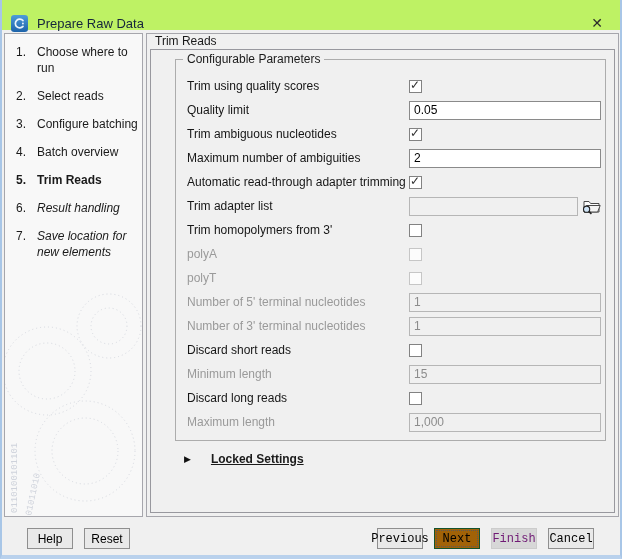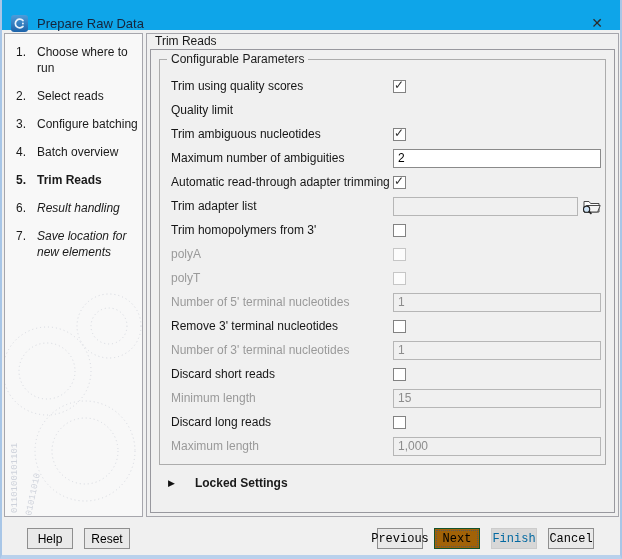--- a/index.html
+++ b/index.html
@@ -4,63 +4,63 @@
 <style>
   * { margin:0; padding:0; box-sizing:border-box; }
   html,body { background:#cfcfcf; font-family:"Liberation Sans", sans-serif; }
   .window{
     width:622px; height:559px; position:relative; background:#f0f0f0;
     border-left:2px solid #a8c6e7; border-right:2px solid #a8c6e7; border-bottom:4px solid #b9d1ec;
     outline:1px solid #7fa8d2; outline:1px solid #86aed6;
     font-size:12px; color:#1a1a1a; overflow:hidden;
   }
   
-  .titlebar{ height:30px; background:#0ea5e9; display:flex; align-items:center; padding:16px 10px 0 9px;text-align:center; }
+  .titlebar{ height:30px; background:#bef264; display:flex; align-items:center; padding:16px 10px 0 9px;text-align:center; }
   .app-icon{ width:17px; height:17px; flex:none; }
   .title-text{ margin-left:9px; font-size:13px; color:#15253c; }
   .close-btn{ margin-left:auto; width:26px; height:22px; display:flex; align-items:center; justify-content:center;
     font-size:14px; color:#2b2b2b; cursor:default; }
   
   .body{ height:487px; display:flex; gap:3px; padding:3px 1px 0 2px; }
   .sidebar{ width:139px; flex:none; background:#f8f8f8; border:1px solid #a6a6ac; position:relative;
     padding-top:10px; overflow:hidden; }
   .step{ display:flex; gap:6px; padding:0 4px 0 11px; margin-bottom:12px; line-height:16px; position:relative; z-index:2;}
   .step .num{ width:15px; flex:none; }
   .step.current{ font-weight:bold; }
   .step.future .lbl{ font-style:italic; }
   .watermark{ position:absolute; left:0; bottom:0; z-index:1; pointer-events:none; }
   .content{ flex:1; background:#f0f0f0; border:1px solid #a6a6ac; display:flex; flex-direction:column; }
   .panel-header{ padding:1px 0 1px 8px; line-height:13px; }
-  .content-inner{ flex:1; border:1px solid #98989e; margin:0 3px 3px 3px; padding:6px 6px 6px 6px; background:#f0f0f0; }
+  .content-inner{ flex:1; border:1px solid #98989e; margin:0 3px 3px 3px; padding:6px 6px 6px 22px; background:#f0f0f0; }
   .groupbox{ position:relative; border:1px solid #acacac; margin:3px 2px 0 2px; padding:14px 4px 6px 11px; }
   .group-legend{ position:absolute; top:-8px; left:7px; background:#f0f0f0; padding:0 4px; }
   .param-row{ display:grid; grid-template-columns:222px 1fr; align-items:center; height:24px; }
   .param-label{ color:#161616; white-space:nowrap; }
   .param-label.dis{ color:#9a9a9a; }
   .cbx{ width:13px; height:13px; border:1px solid #828282; background:#fff; position:relative; }
   .cbx.dis{ border-color:#c6c6c6; background:#fcfcfc; }
   .cbx .ck{ position:absolute; left:0px; top:-3px; font-size:12px; color:#343434; }
   .tfield{ height:19px; width:100%; border:1px solid #8a8a8a; background:#fff; padding:0 4px;
     display:flex; align-items:center; color:#000; overflow:hidden; }
   .tfield.dis{ border-color:#b6b6b6; background:#f0f0f0; color:#8c8c8c; }
   .adapter-cell{ display:flex; align-items:center; gap:3px; }
   .adapter-cell .tfield{ flex:1; }
   .browse-ic{ flex:none; width:20px; height:18px; cursor:pointer; }
   .locked-row{ margin:11px 0 0 11px; display:flex; align-items:center; gap:20px; }
   .locked-tri{ font-size:9px; color:#111; }
-  .locked-lbl{ font-weight:bold; }
+  .locked-lbl{ font-weight:bold;text-decoration:underline; }
   
   .footer{ height:35px; display:flex; align-items:center; padding:8px 26px 0 25px; }
   .btn{ width:46px; height:21px; background:#e9e9e9; border:1px solid #8f8f8f; color:#000;
     display:flex; align-items:center; justify-content:center; font-size:12px; cursor:default; position:relative; }
   .btn-group-left{ display:flex; gap:11px; }
   .btn-group-right{ margin-left:auto; display:flex; gap:11px;font-family:Liberation Mono, monospace; }
   .btn.default{ background:#a16207; border:1px solid #14532d; }
   .btn.default::after{ content:""; position:absolute; inset:1px; border:1px dotted #5a5a5a; }
-  .btn.disabled{ background:#d7d7d7; border-color:#cccccc; color:#0369a1; }
+  .btn.disabled{ background:#d7d7d7; border-color:#cccccc; color:#701a75; }
 </style>
 </head>
 <body>
 
 <div class="window">
 
   <div class="titlebar">
     <svg class="app-icon" viewBox="0 0 16 16">
       <defs>
           <linearGradient id="gic" x1="0" y1="0" x2="0" y2="1">
@@ -134,20 +134,23 @@
               <div class="param-row">
                 <span class="param-label">Trim using quality scores</span>
                 <div>
                   <div class="cbx">
                     <span class="ck">✓</span>
                   </div>
                 </div>
               </div>
               <div class="param-row">
                 <span class="param-label">Quality limit</span>
+                <div>
+                  <div class="tfield">0.05</div>
+                </div>
               </div>
               <div class="param-row">
                 <span class="param-label">Trim ambiguous nucleotides</span>
                 <div>
                   <div class="cbx">
                     <span class="ck">✓</span>
                   </div>
                 </div>
               </div>
               <div class="param-row">
@@ -194,26 +197,20 @@
                   <div class="cbx dis"></div>
                 </div>
               </div>
               <div class="param-row">
                 <span class="param-label dis">Number of 5' terminal nucleotides</span>
                 <div>
                   <div class="tfield dis">1</div>
                 </div>
               </div>
               <div class="param-row">
-                <span class="param-label">Remove 3' terminal nucleotides</span>
-                <div>
-                  <div class="cbx"></div>
-                </div>
-              </div>
-              <div class="param-row">
                 <span class="param-label dis">Number of 3' terminal nucleotides</span>
                 <div>
                   <div class="tfield dis">1</div>
                 </div>
               </div>
               <div class="param-row">
                 <span class="param-label">Discard short reads</span>
                 <div>
                   <div class="cbx"></div>
                 </div>

